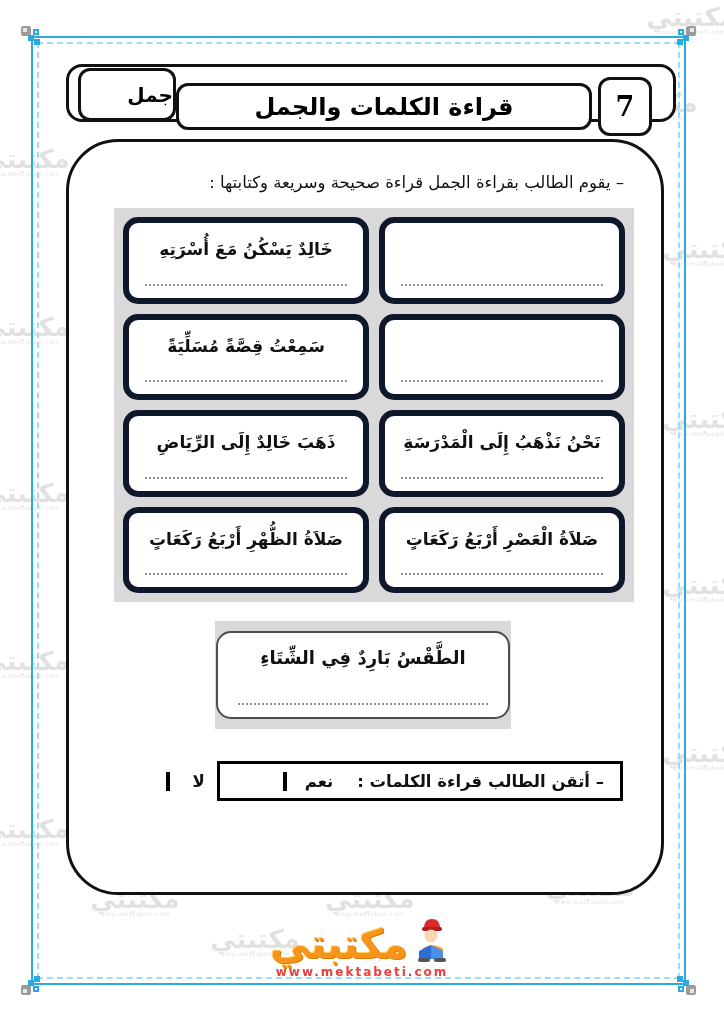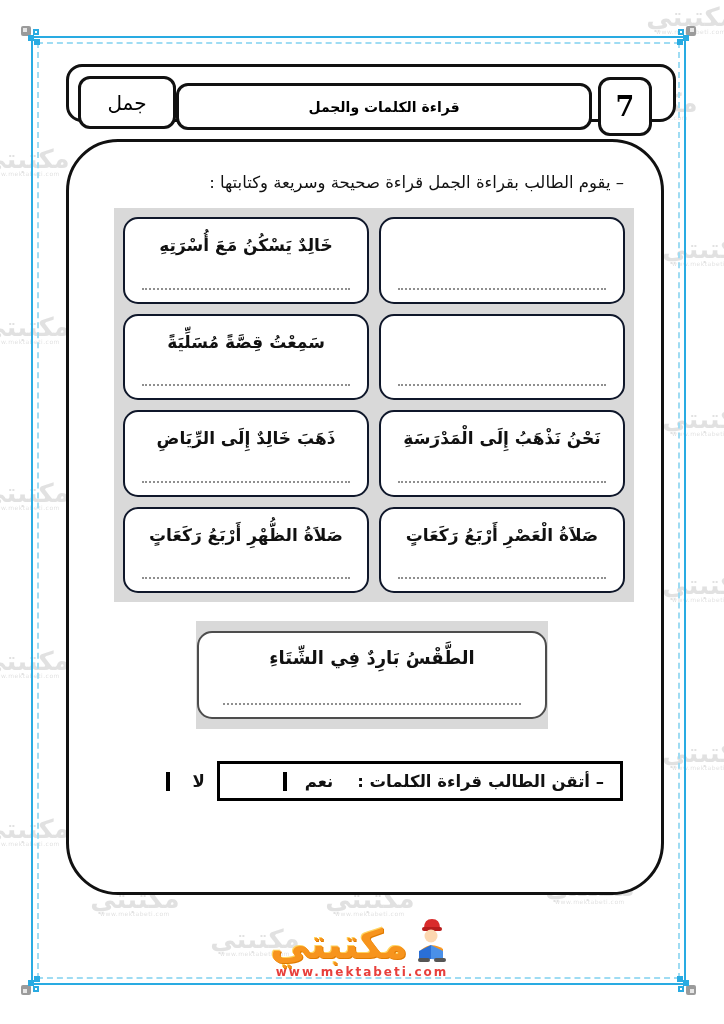--- a/index.html
+++ b/index.html
@@ -20,40 +20,40 @@
   .corner{position:absolute; width:24px; height:24px; z-index:3;}
   .corner.tl{left:20px; top:25px;}
   .corner.tr{right:27px; top:25px; transform:scaleX(-1);}
   .corner.bl{left:20px; bottom:28px; transform:scaleY(-1);}
   .corner.br{right:27px; bottom:28px; transform:scale(-1,-1);}
   
   .hdr-bar{position:absolute; left:66px; top:64px; width:604px; height:52px;
     border:3px solid #111; border-radius:16px; background:#fff; z-index:4;}
   .hdr-box{position:absolute; background:#fff; border:3px solid #111; border-radius:12px;
     z-index:5; display:flex; align-items:center; justify-content:center;}
-  .hdr-side{left:78px; top:76px; width:92px; height:47px; font-size:20px; font-weight:400;}
-  .hdr-title{left:176px; top:83px; width:410px; height:41px; font-size:14px; font-weight:700;}
+  .hdr-side{left:78px; top:68px; width:92px; height:47px; font-size:20px; font-weight:700;justify-content:flex-end;}
+  .hdr-title{left:176px; top:83px; width:410px; height:41px; font-size:24px; font-weight:700;}
   .hdr-num{left:598px; top:77px; width:48px; height:53px;
     font-family:"DejaVu Serif", serif; font-size:27px; font-weight:600;}
   
   .main{position:absolute; left:66px; top:139px; width:592px; height:750px;
     background:#fff; border:3.5px solid #111; border-radius:52px; z-index:4;}
   .instruction{position:absolute; top:18px; left:28px; right:24px; margin:13px;
     direction:rtl; text-align:right; font-size:16.5px; white-space:nowrap; color:#111;}
   
   .grid-block{position:absolute; left:45px; top:66px; width:520px; height:394px;
     background:#d9d9d9; box-sizing:border-box; padding:9px;
     display:grid; grid-template-columns:1fr 1fr; grid-auto-rows:1fr; gap:10px; direction:rtl;}
-  .card{position:relative; background:#fff; border:2px solid #0f172a; border-radius:15px;}
+  .card{position:relative; background:#fff; border:6px solid #0f172a; border-radius:15px;}
   .card-text{position:absolute; top:16px; left:0; right:0; text-align:center;
     direction:rtl; font-size:17px; font-weight:700; color:#111; white-space:nowrap;}
   .write-line{position:absolute; bottom:12px; left:7%; width:86%;
     border-bottom:2px dotted #8f8f8f;}
   
-  .single-block{position:absolute; left:127px; top:479px; width:352px; height:108px;
+  .single-block{position:absolute; left:146px; top:479px; width:296px; height:108px;
     background:#d9d9d9; box-sizing:border-box; padding:10px 1px;}
   .single-card{position:relative; width:100%; height:100%; background:#fff;
     border:2px solid #4d4d4d; border-radius:15px; box-sizing:border-box;}
   .single-card .card-text{top:14px; font-size:18px;}
   
   .eval{position:absolute; left:148px; top:619px; width:406px; height:40px;
     border:3px solid #000; box-sizing:border-box; direction:rtl;
     display:flex; align-items:center; padding:0 16px; font-size:16.5px; font-weight:700; color:#111;}
   .eval .lbl{white-space:nowrap;}
   .eval .yes{margin-right:24px;}

